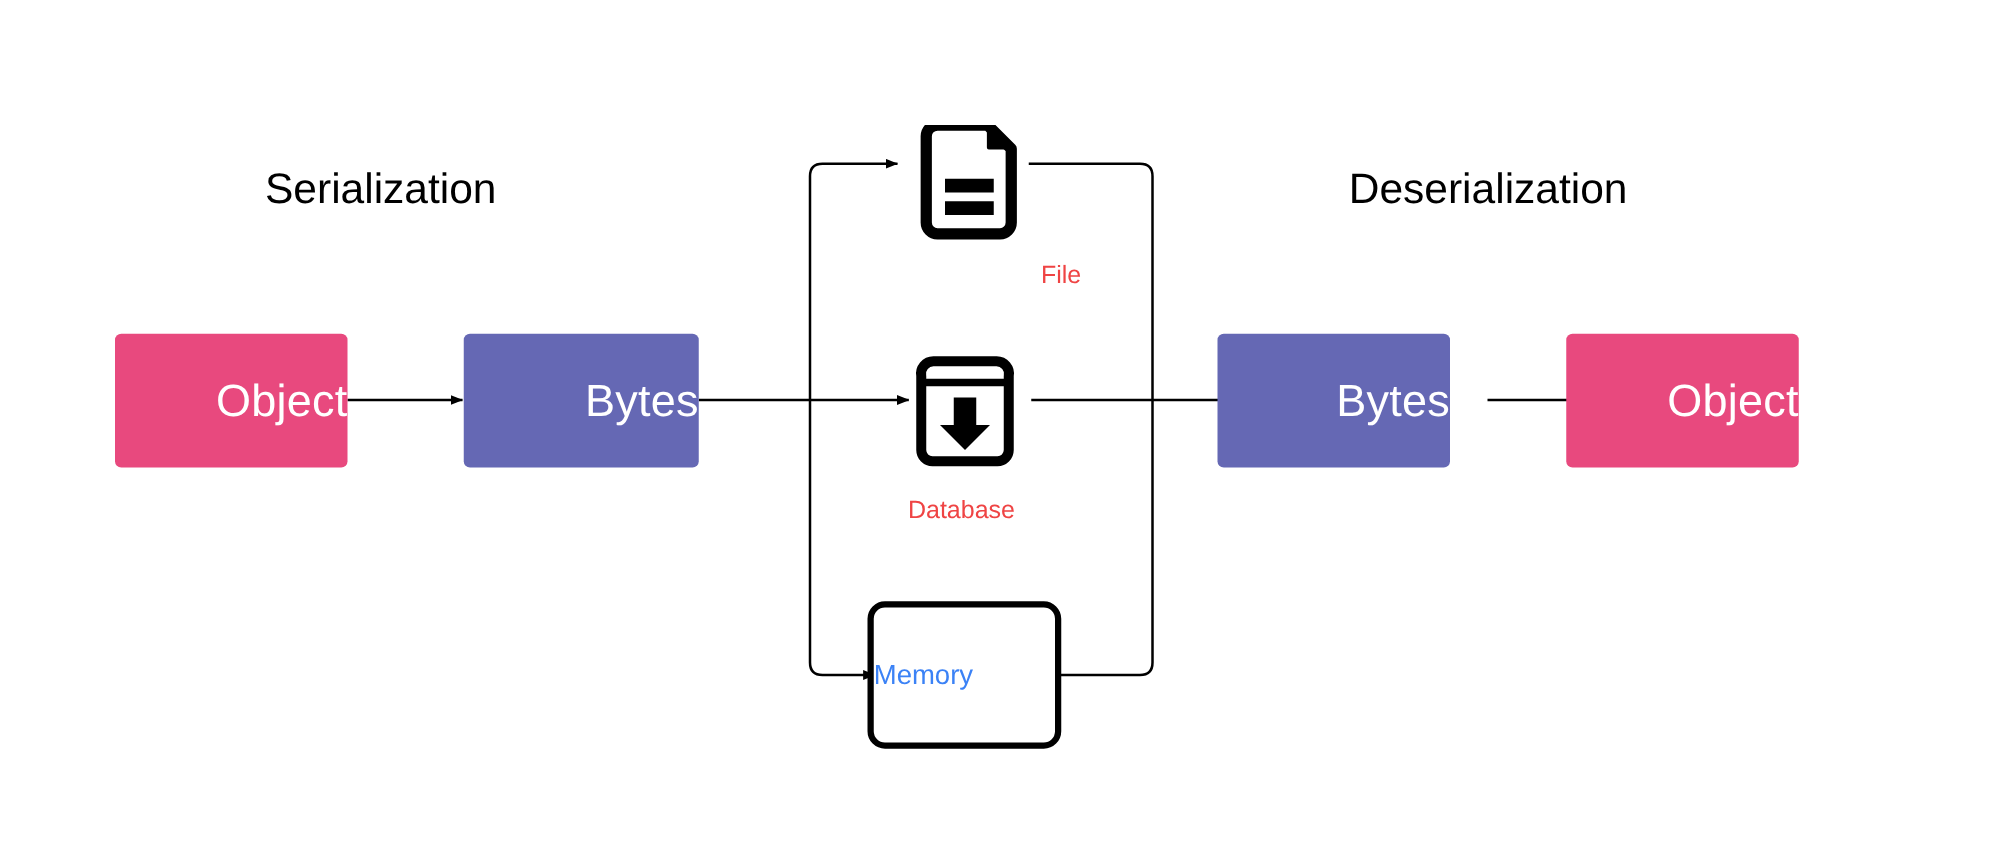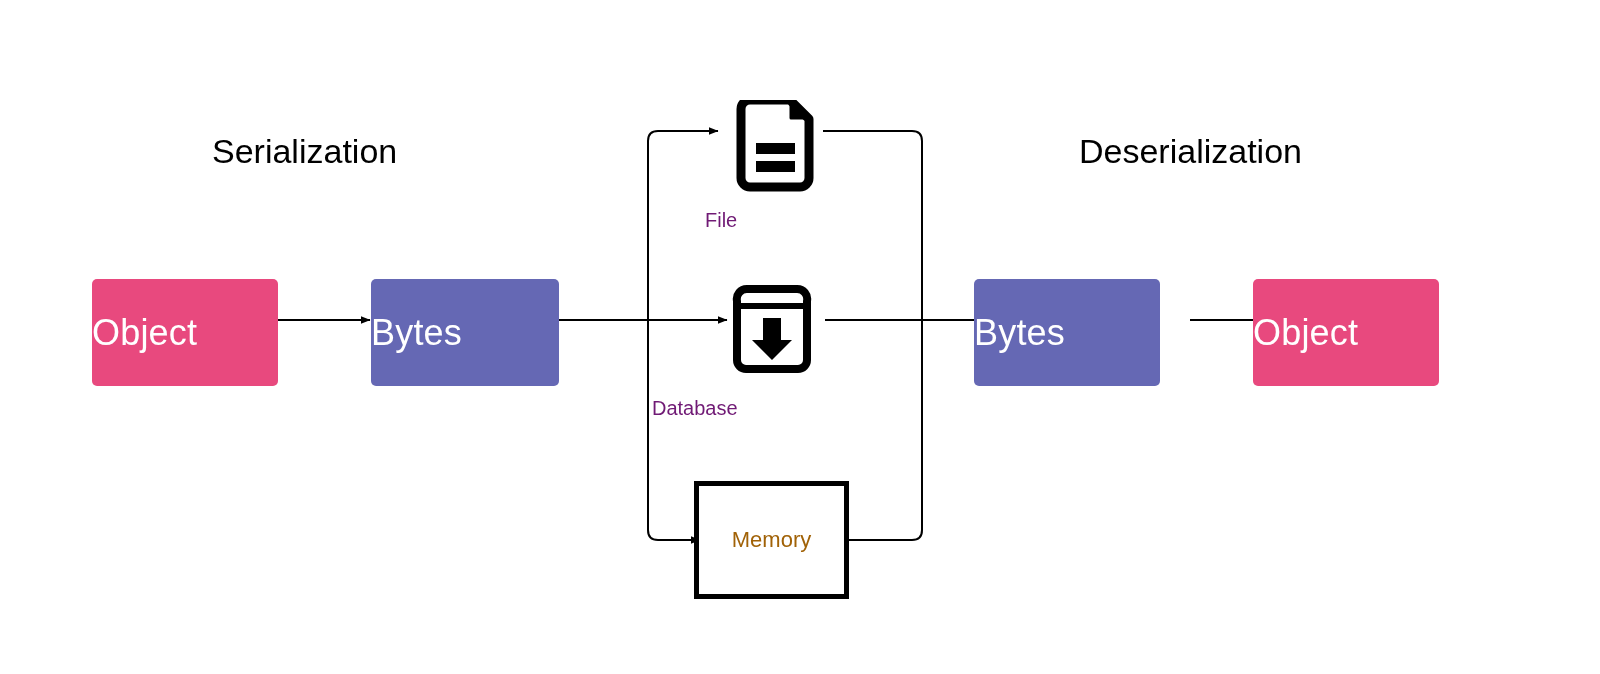--- a/index.html
+++ b/index.html
@@ -22,54 +22,53 @@
     left: 0;
     top: 0;
     width: 1600px;
     height: 674px;
     pointer-events: none;
   }
   .node-box {
     position: absolute;
     display: flex;
     align-items: center;
-    justify-content: flex-start;
+    justify-content: flex-end;
     border-radius: 5px;
     color: #ffffff;
     font-size: 36px;
     line-height: 1;
     letter-spacing: 0.2px;
-    margin-top: 12px;
   }
   .section-title {
     position: absolute;
     font-size: 34px;
     color: #000000;
     line-height: 1;
     white-space: nowrap;
   }
   .icon-caption {
     position: absolute;
     font-size: 20px;
-    color: #701a75;
+    color: #ef4444;
     line-height: 1;
-    text-align: left;
+    text-align: right;
     white-space: nowrap;
   }
   .memory-box {
     position: absolute;
     display: flex;
     align-items: center;
-    justify-content: center;
+    justify-content: flex-start;
     box-sizing: border-box;
     background: #ffffff;
     border: 5px solid #000000;
-    border-radius: 0;
+    border-radius: 14px;
     font-size: 22px;
-    color: #a16207;
+    color: #3b82f6;
   }
   .icon-wrap {
     position: absolute;
   }
 </style>
 </head>
 <body>
 
 <div id="canvas">
 

